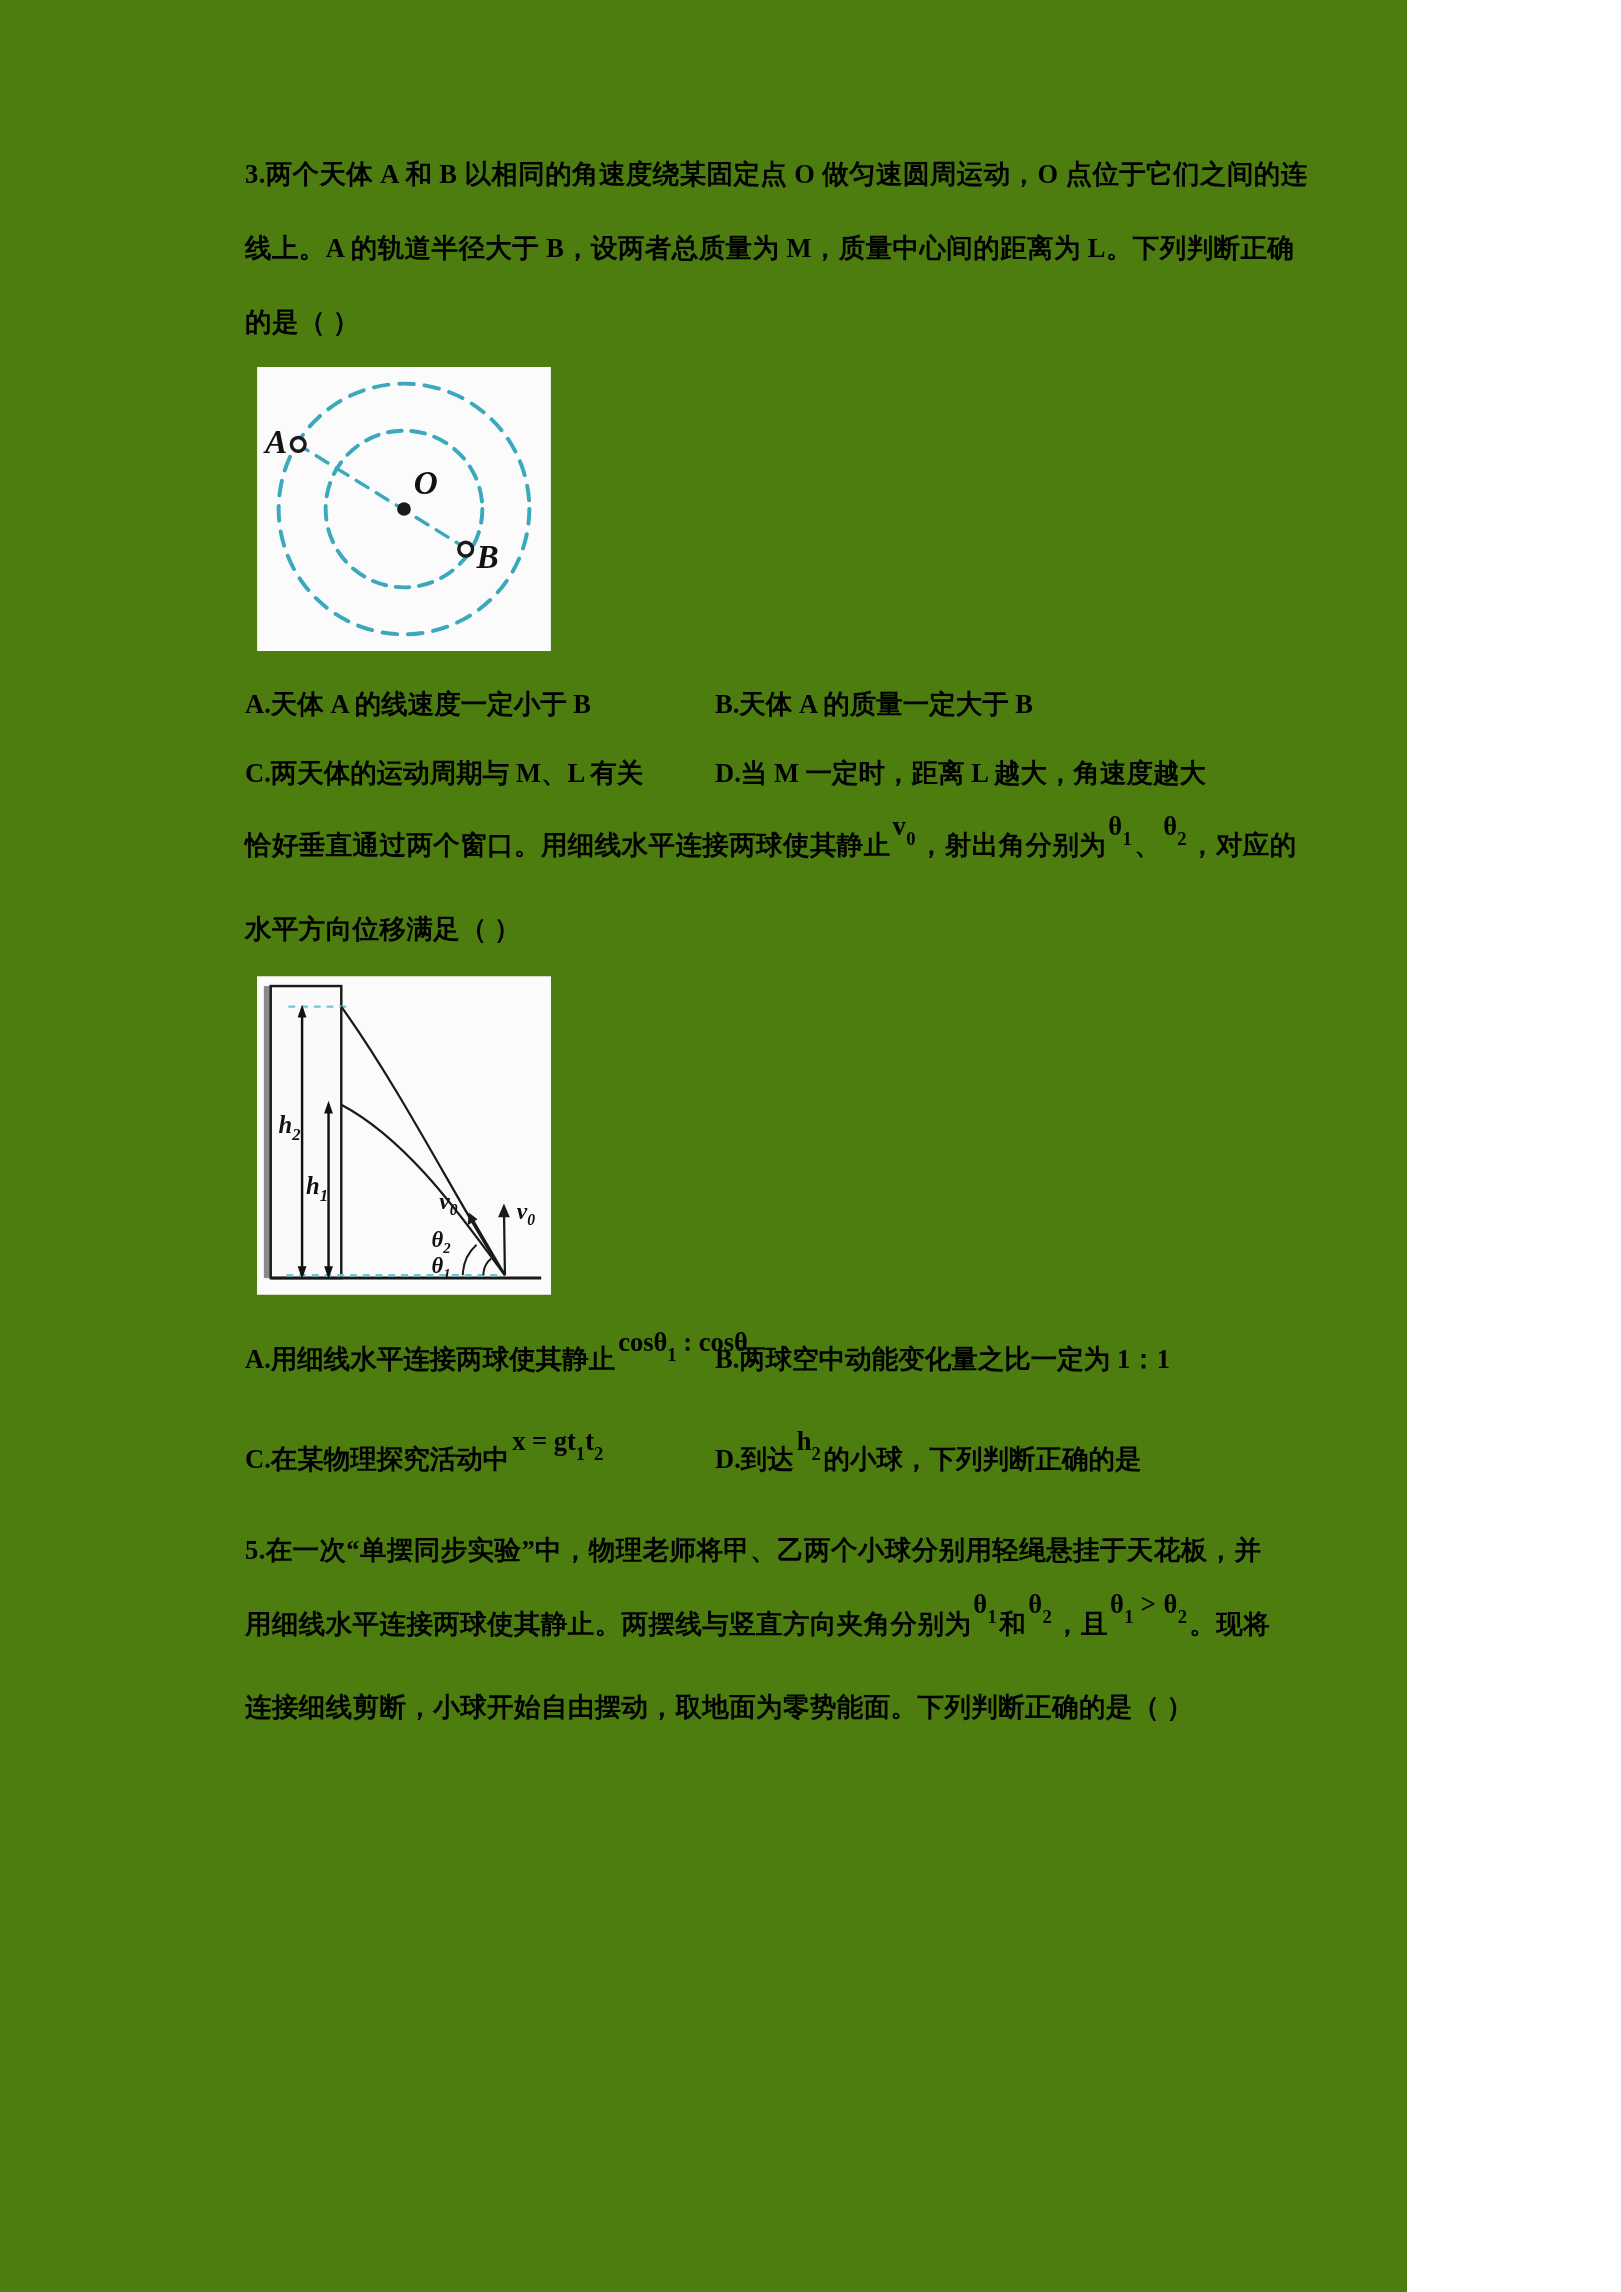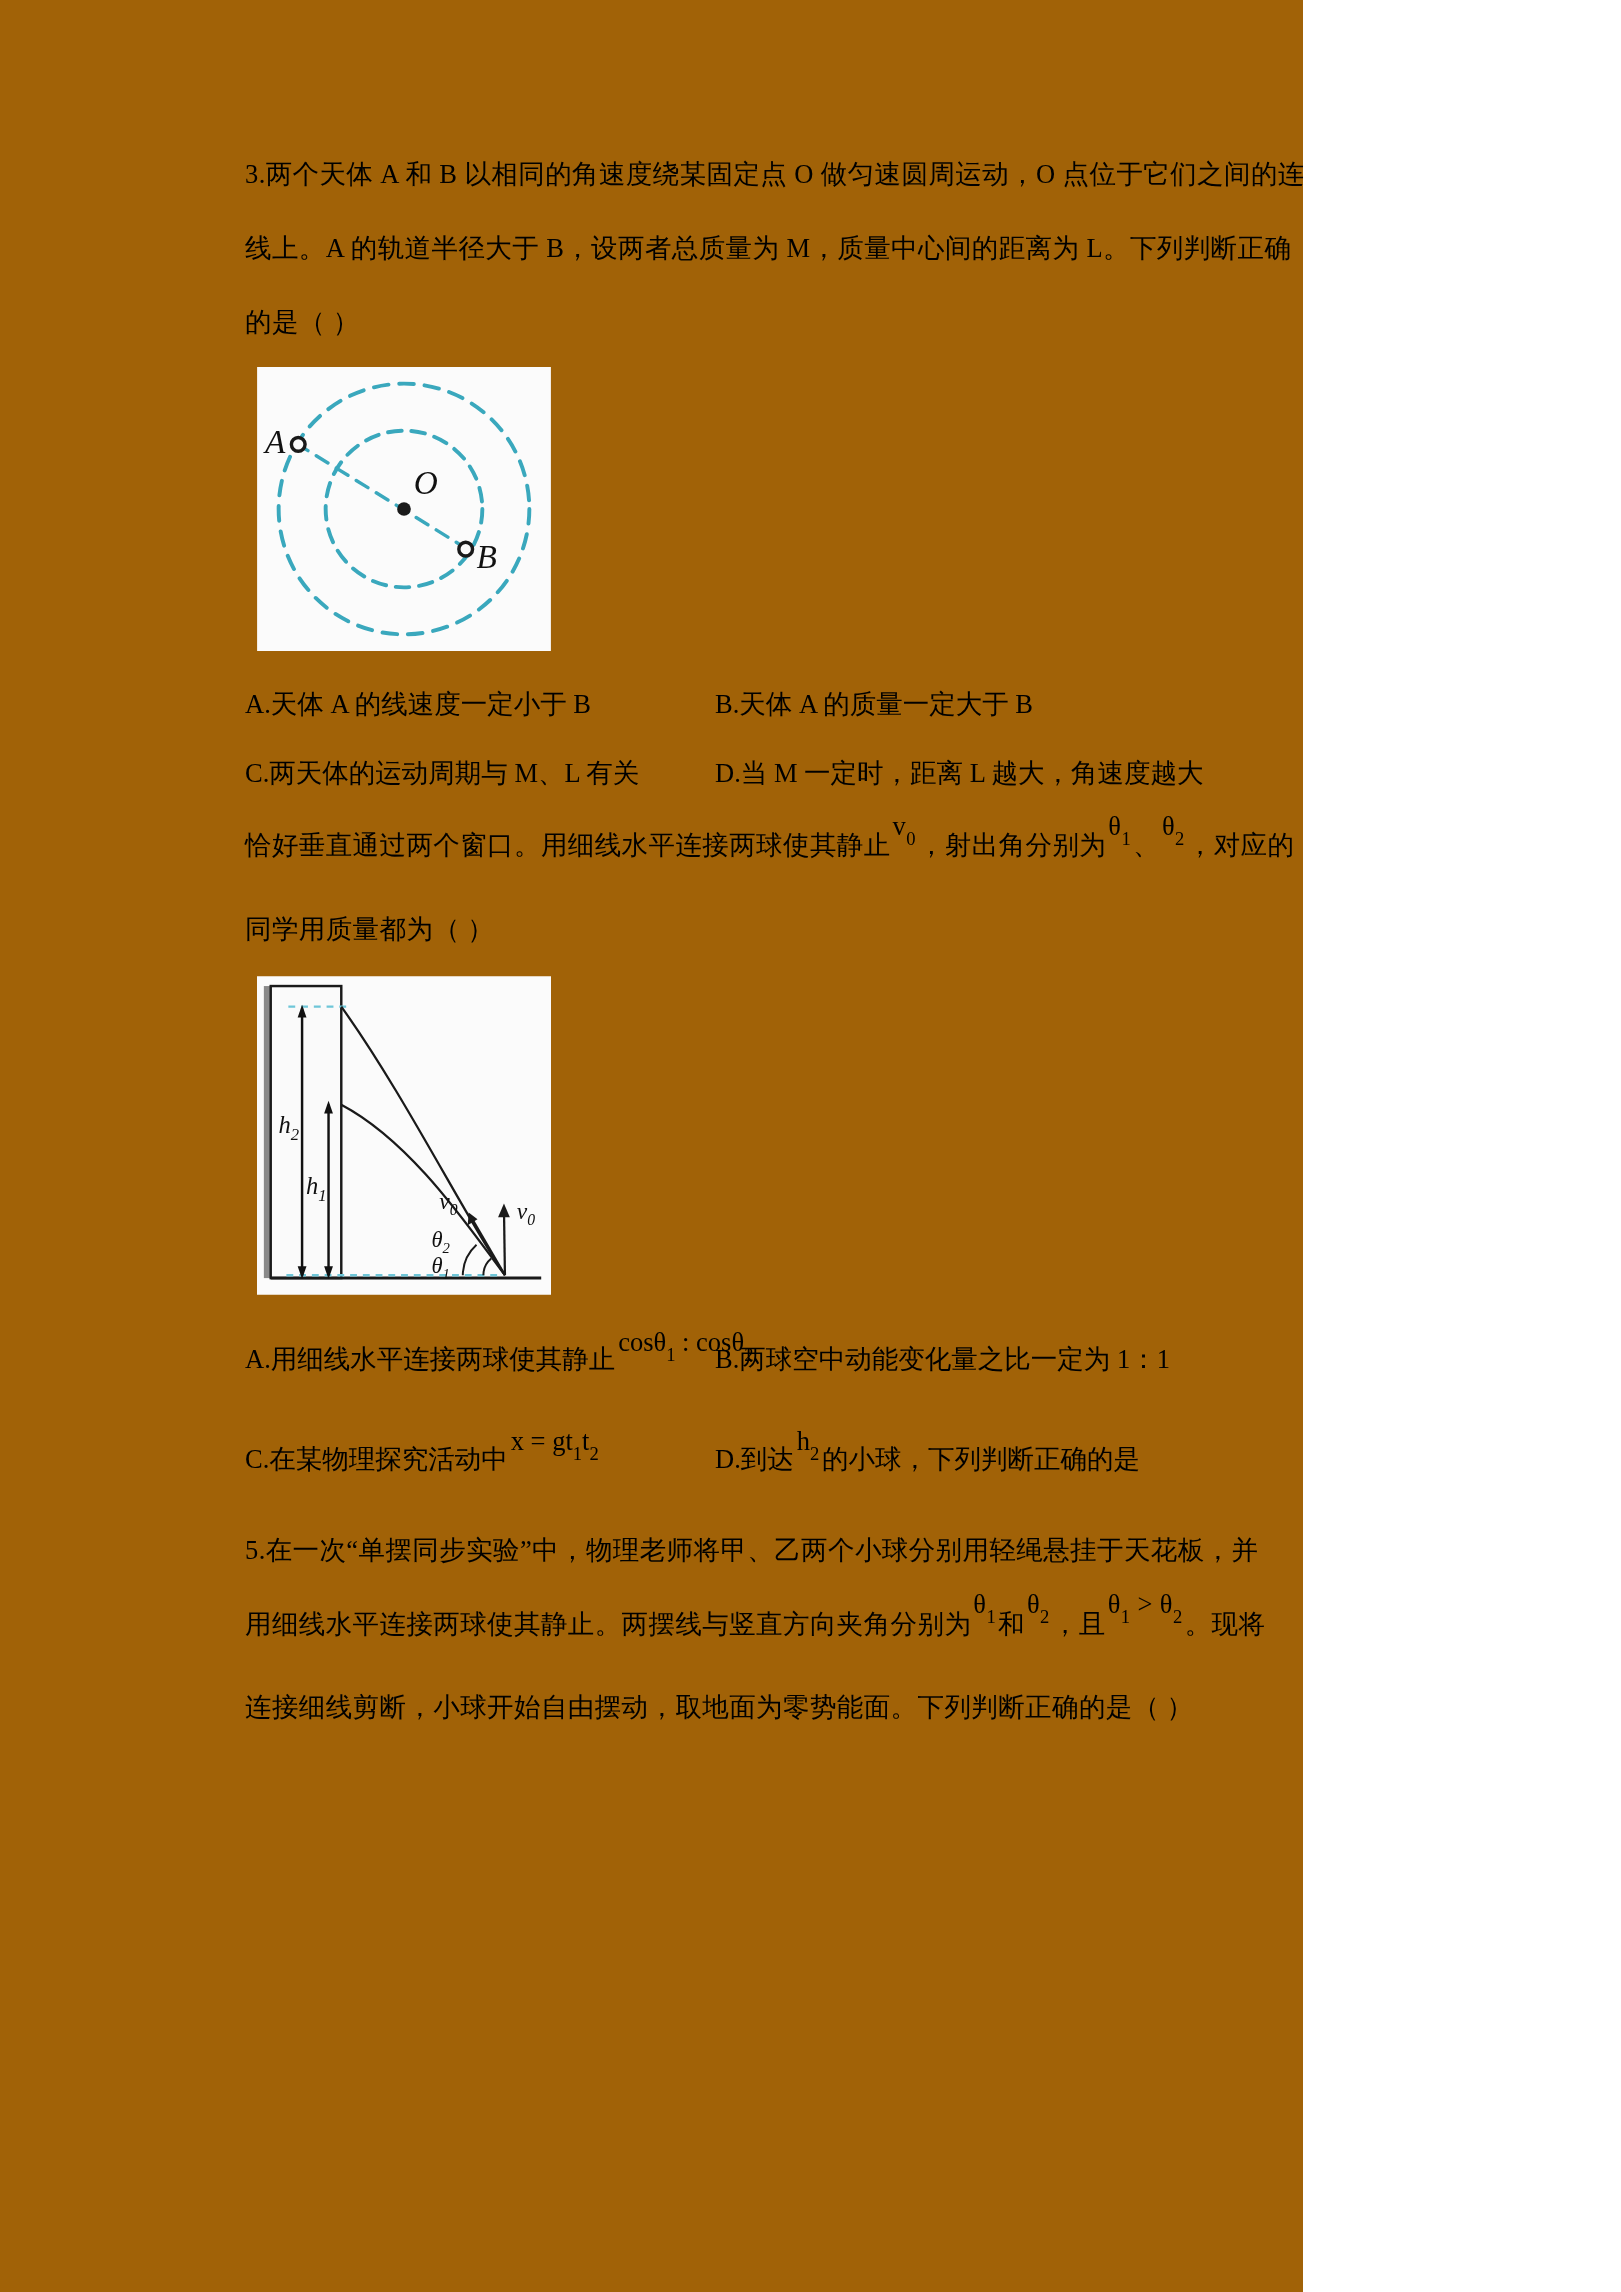--- a/index.html
+++ b/index.html
@@ -6,24 +6,25 @@
     margin: 0;
     padding: 0;
     background: #ffffff;
   }
   body {
     font-family: "Liberation Serif", "DejaVu Serif", serif;
     color: #000000;
   }
   #page {
     position: relative;
-    width: 1303px;
+    width: 1407px;
     height: 2293px;
-    background: #a16207;
+    background: #4d7c0f;
     overflow: hidden;
+    font-weight: bold;
   }
   .content {
     position: absolute;
     left: 245px;
     top: 137px;
     width: 1145px;
   }
 
   
   .qline {
@@ -131,21 +132,21 @@
         <div class="col-a">C.两天体的运动周期与 M、L 有关</div>
         <div class="col-b">D.当 M 一定时，距离 L 越大，角速度越大</div>
       </div>
     </div>
 
     <div>
 
       <div class="qline"><span>恰好垂直通过两个窗口。用细线水平连接两球使其静止</span><span class="mathvar"><span>v</span><span class="sub">0</span></span><span>，射出角分别为</span><span class="mathvar"><span>θ</span><span class="sub">1</span></span><span>、</span><span class="mathvar"><span>θ</span><span class="sub">2</span></span><span>，对应的</span></div>
 
 
-      <div class="qline">同学用质量都为（    ）</div>
+      <div class="qline">水平方向位移满足（    ）</div>
 
       <div class="fig2-wrap">
         <svg width="294" height="319" viewBox="0 0 300 325">
           <rect x="0" y="0" width="300" height="325" fill="#fbfbfb"></rect>
 
           <rect x="7" y="10" width="7" height="298" fill="#8a8a8a"></rect>
 
           <rect x="14" y="10" width="72" height="298" fill="#fafafa" stroke="#1a1a1a" stroke-width="2.5"></rect>
 
           <line x1="14" y1="308" x2="290" y2="308" stroke="#1a1a1a" stroke-width="3"></line>

